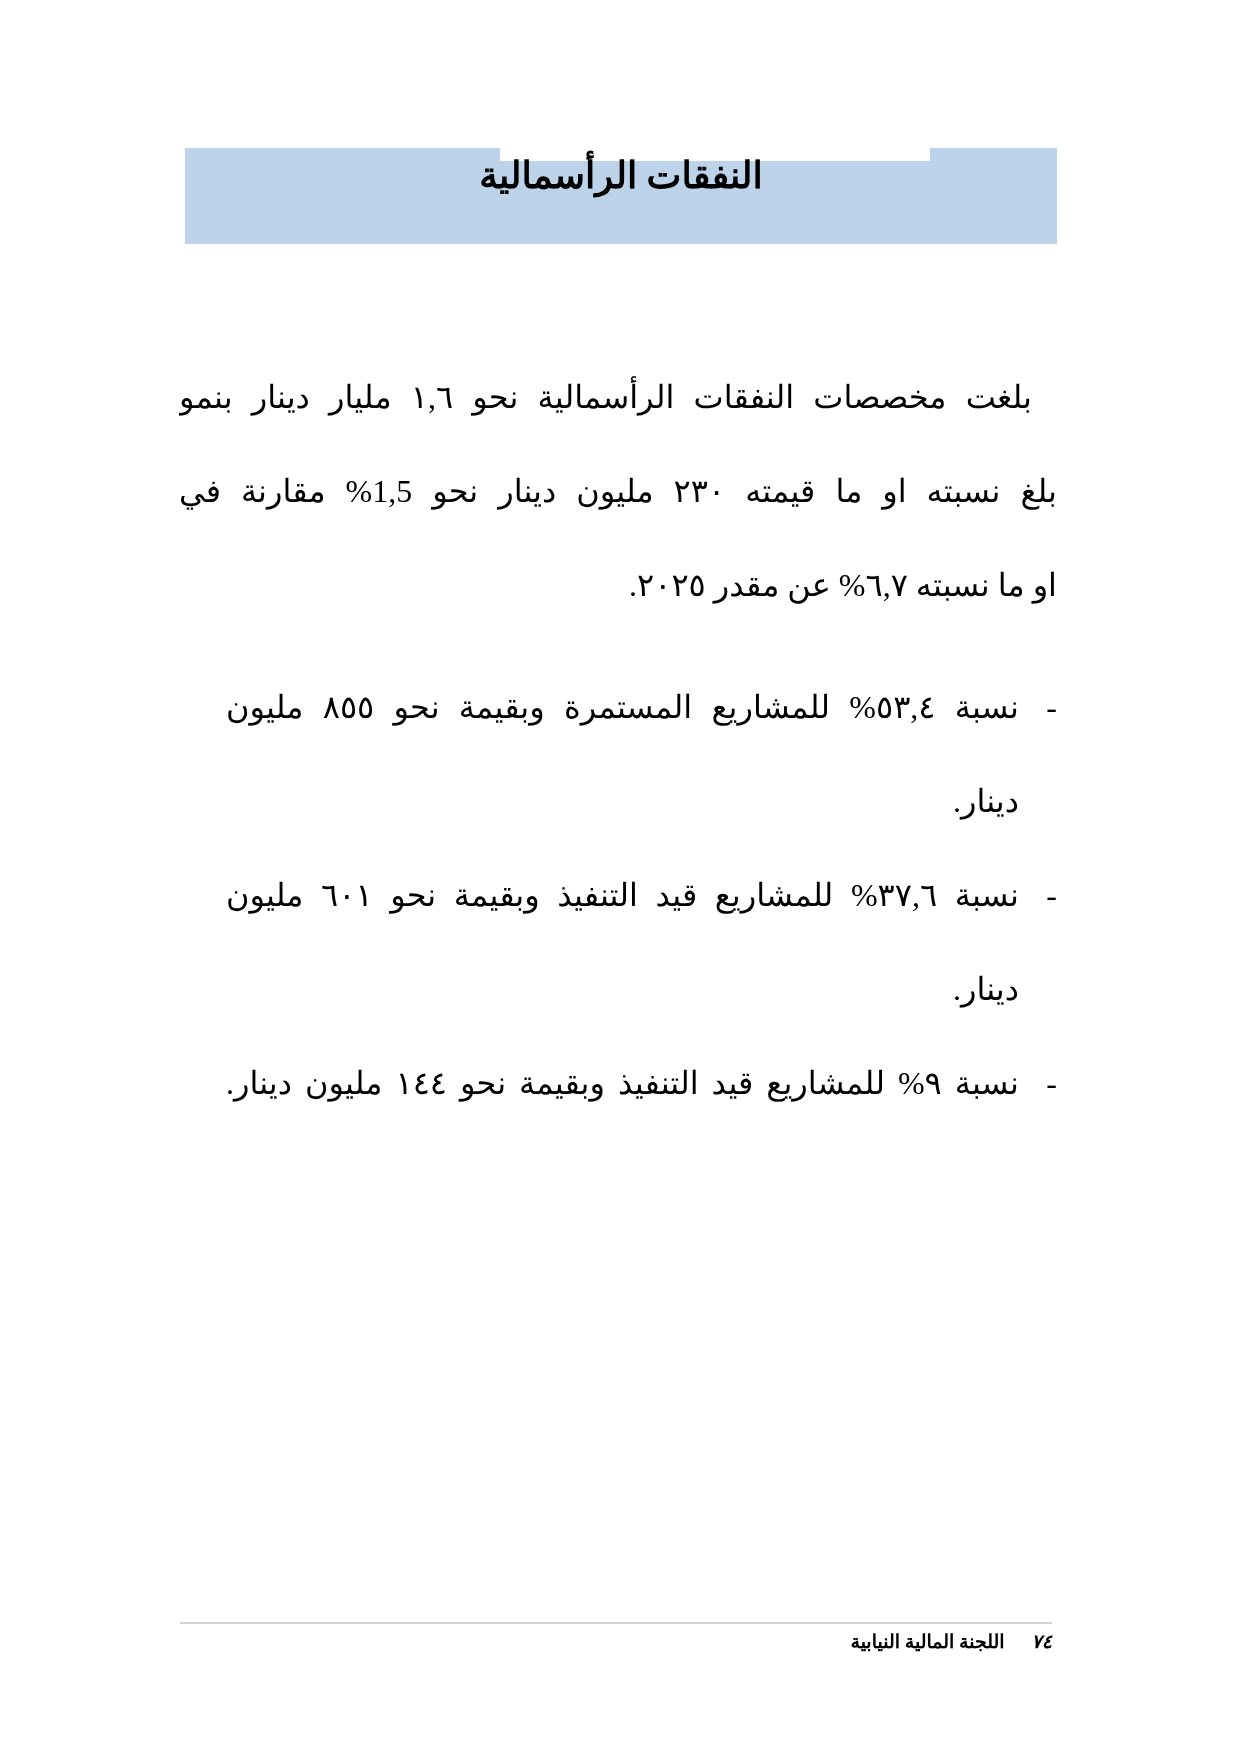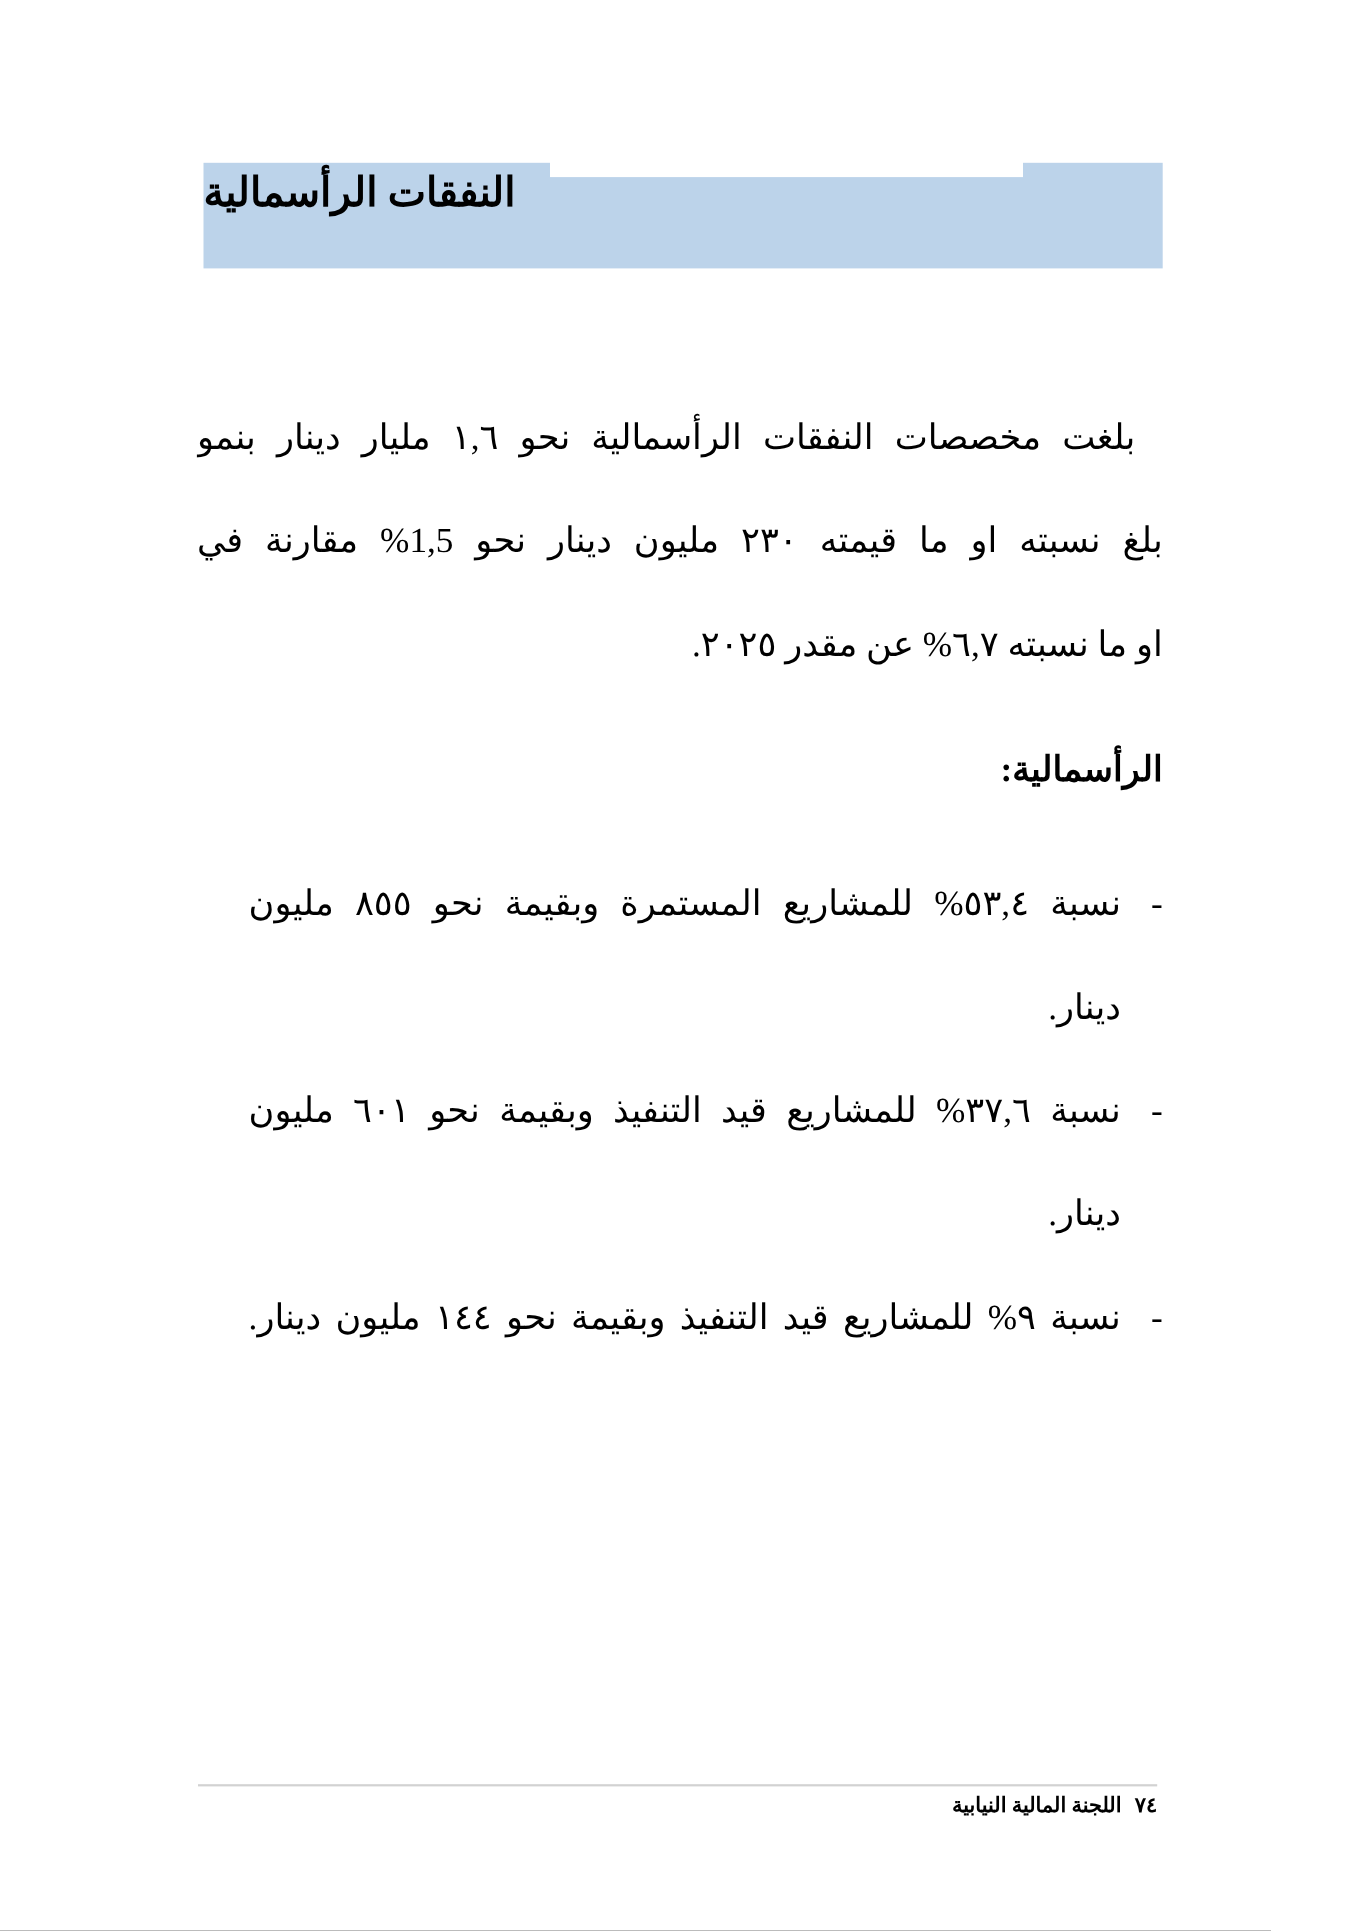--- a/index.html
+++ b/index.html
@@ -11,21 +11,21 @@
     font-family:"Liberation Serif", serif;
     color:#000;
     overflow:hidden;
   }
 
   
   .banner {
     position:absolute; left:185px; top:148px;
     width:872px; height:96px;
     background:#bcd3ea;
-    text-align:left;
+    text-align:center;
   }
   .banner-notch {
     position:absolute; left:315px; top:-9px;
     width:430px; height:22px;
     background:#ffffff;
   }
   .banner-title {
     position:relative;
     display:inline-block;
     margin-top:4px;
@@ -68,41 +68,40 @@
     width:872px; height:0;
     border-top:2px solid #d2d2d2;
   }
   .footer-text {
     position:absolute; right:189px; top:1627px;
     direction:rtl;
     font-size:19px; font-weight:bold;
     line-height:30px;
     white-space:nowrap;
   }
-  .footer-text .num { margin-left:12px; }
+  .footer-text .num { margin-left:27px;font-style:italic; }
 </style>
 </head>
 <body>
 
 <div class="page">
 
   <div class="banner" style="background: rgb(188, 211, 234);">
     <div class="banner-notch"></div>
     <span class="banner-title">النفقات الرأسمالية</span>
   </div>
 
   <div class="body">
     <div class="para para-intro">
         <div class="line">بلغت مخصصات النفقات الرأسمالية نحو ١,٦ مليار دينار بنمو</div>
         <div class="line">بلغ نسبته او ما قيمته ٢٣٠ مليون دينار نحو 1,5% مقارنة في</div>
         <div class="line last">او ما نسبته ٦,٧% عن مقدر ٢٠٢٥.</div>
       </div>
 
     <div class="para para-analysis">
-        <div class="line last">الرأسمالية:</div>
       </div>
 
     <div class="bullet-list">
         <div class="bullet">
           <div class="bullet-first">
             <span class="bullet-marker">-</span>
             <div class="line bullet-text">نسبة ٥٣,٤% للمشاريع المستمرة وبقيمة نحو ٨٥٥ مليون</div>
           </div>
           <div class="line last bullet-cont">دينار.</div>
         </div>

